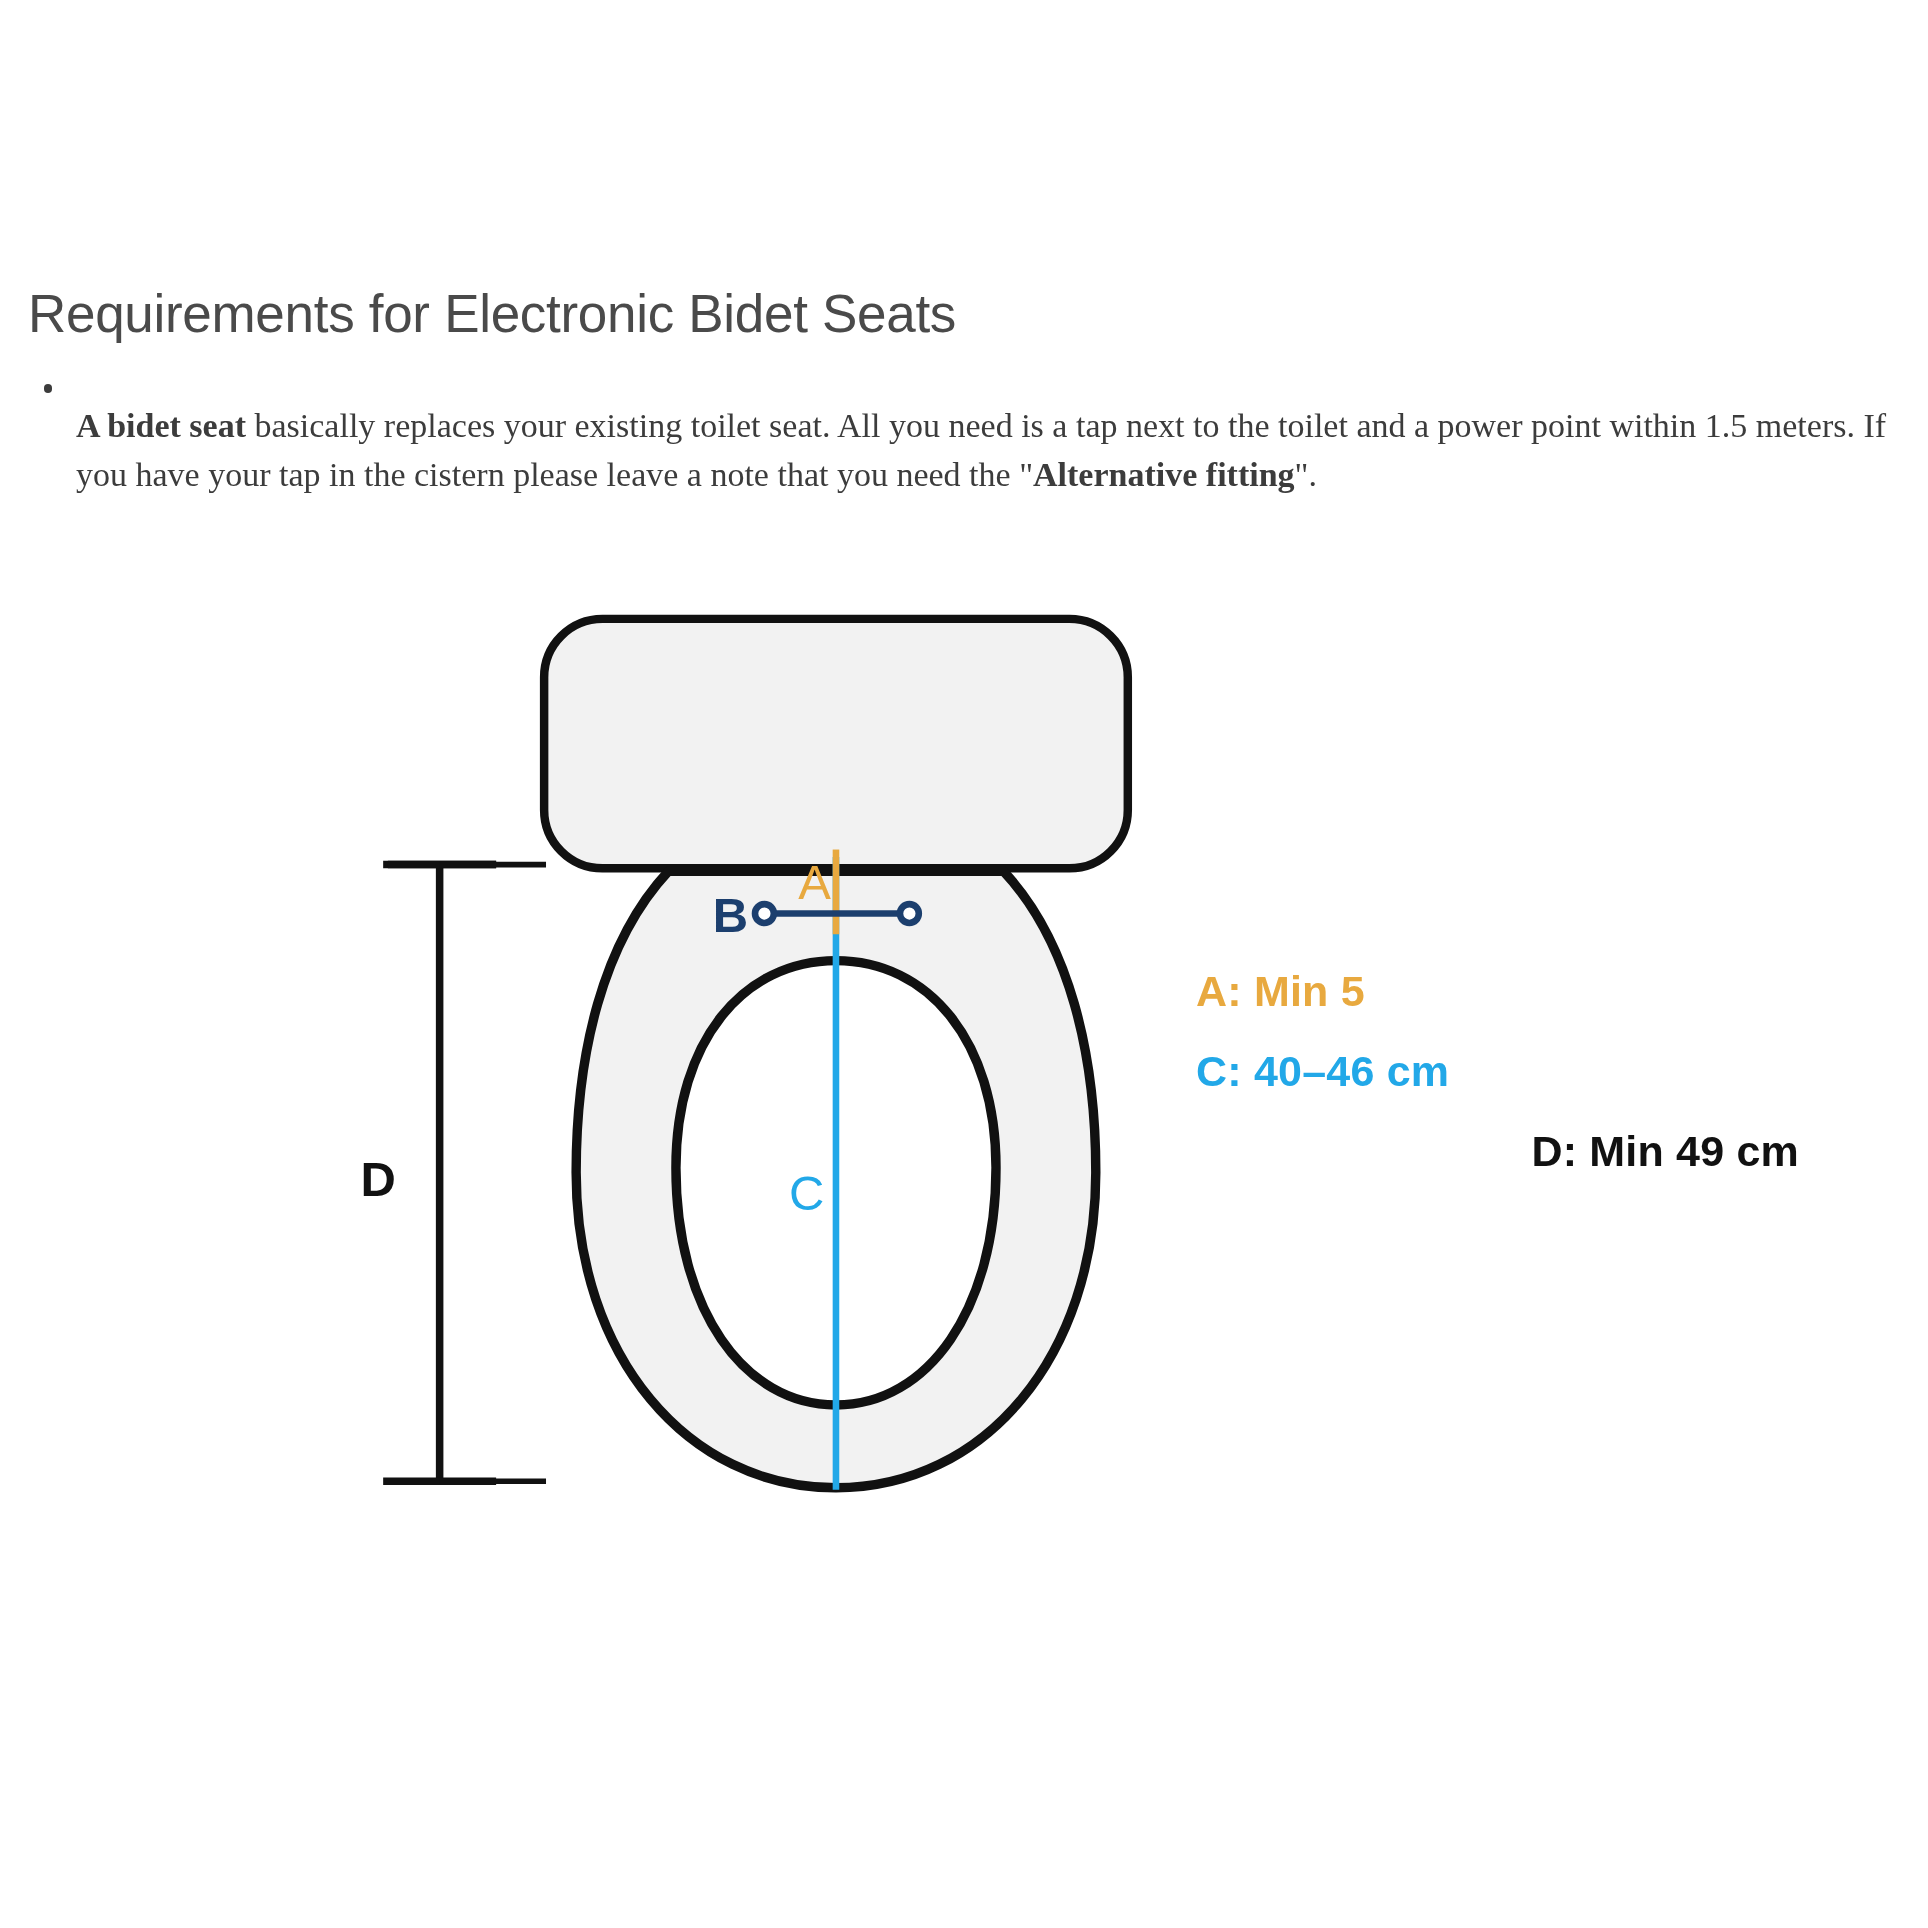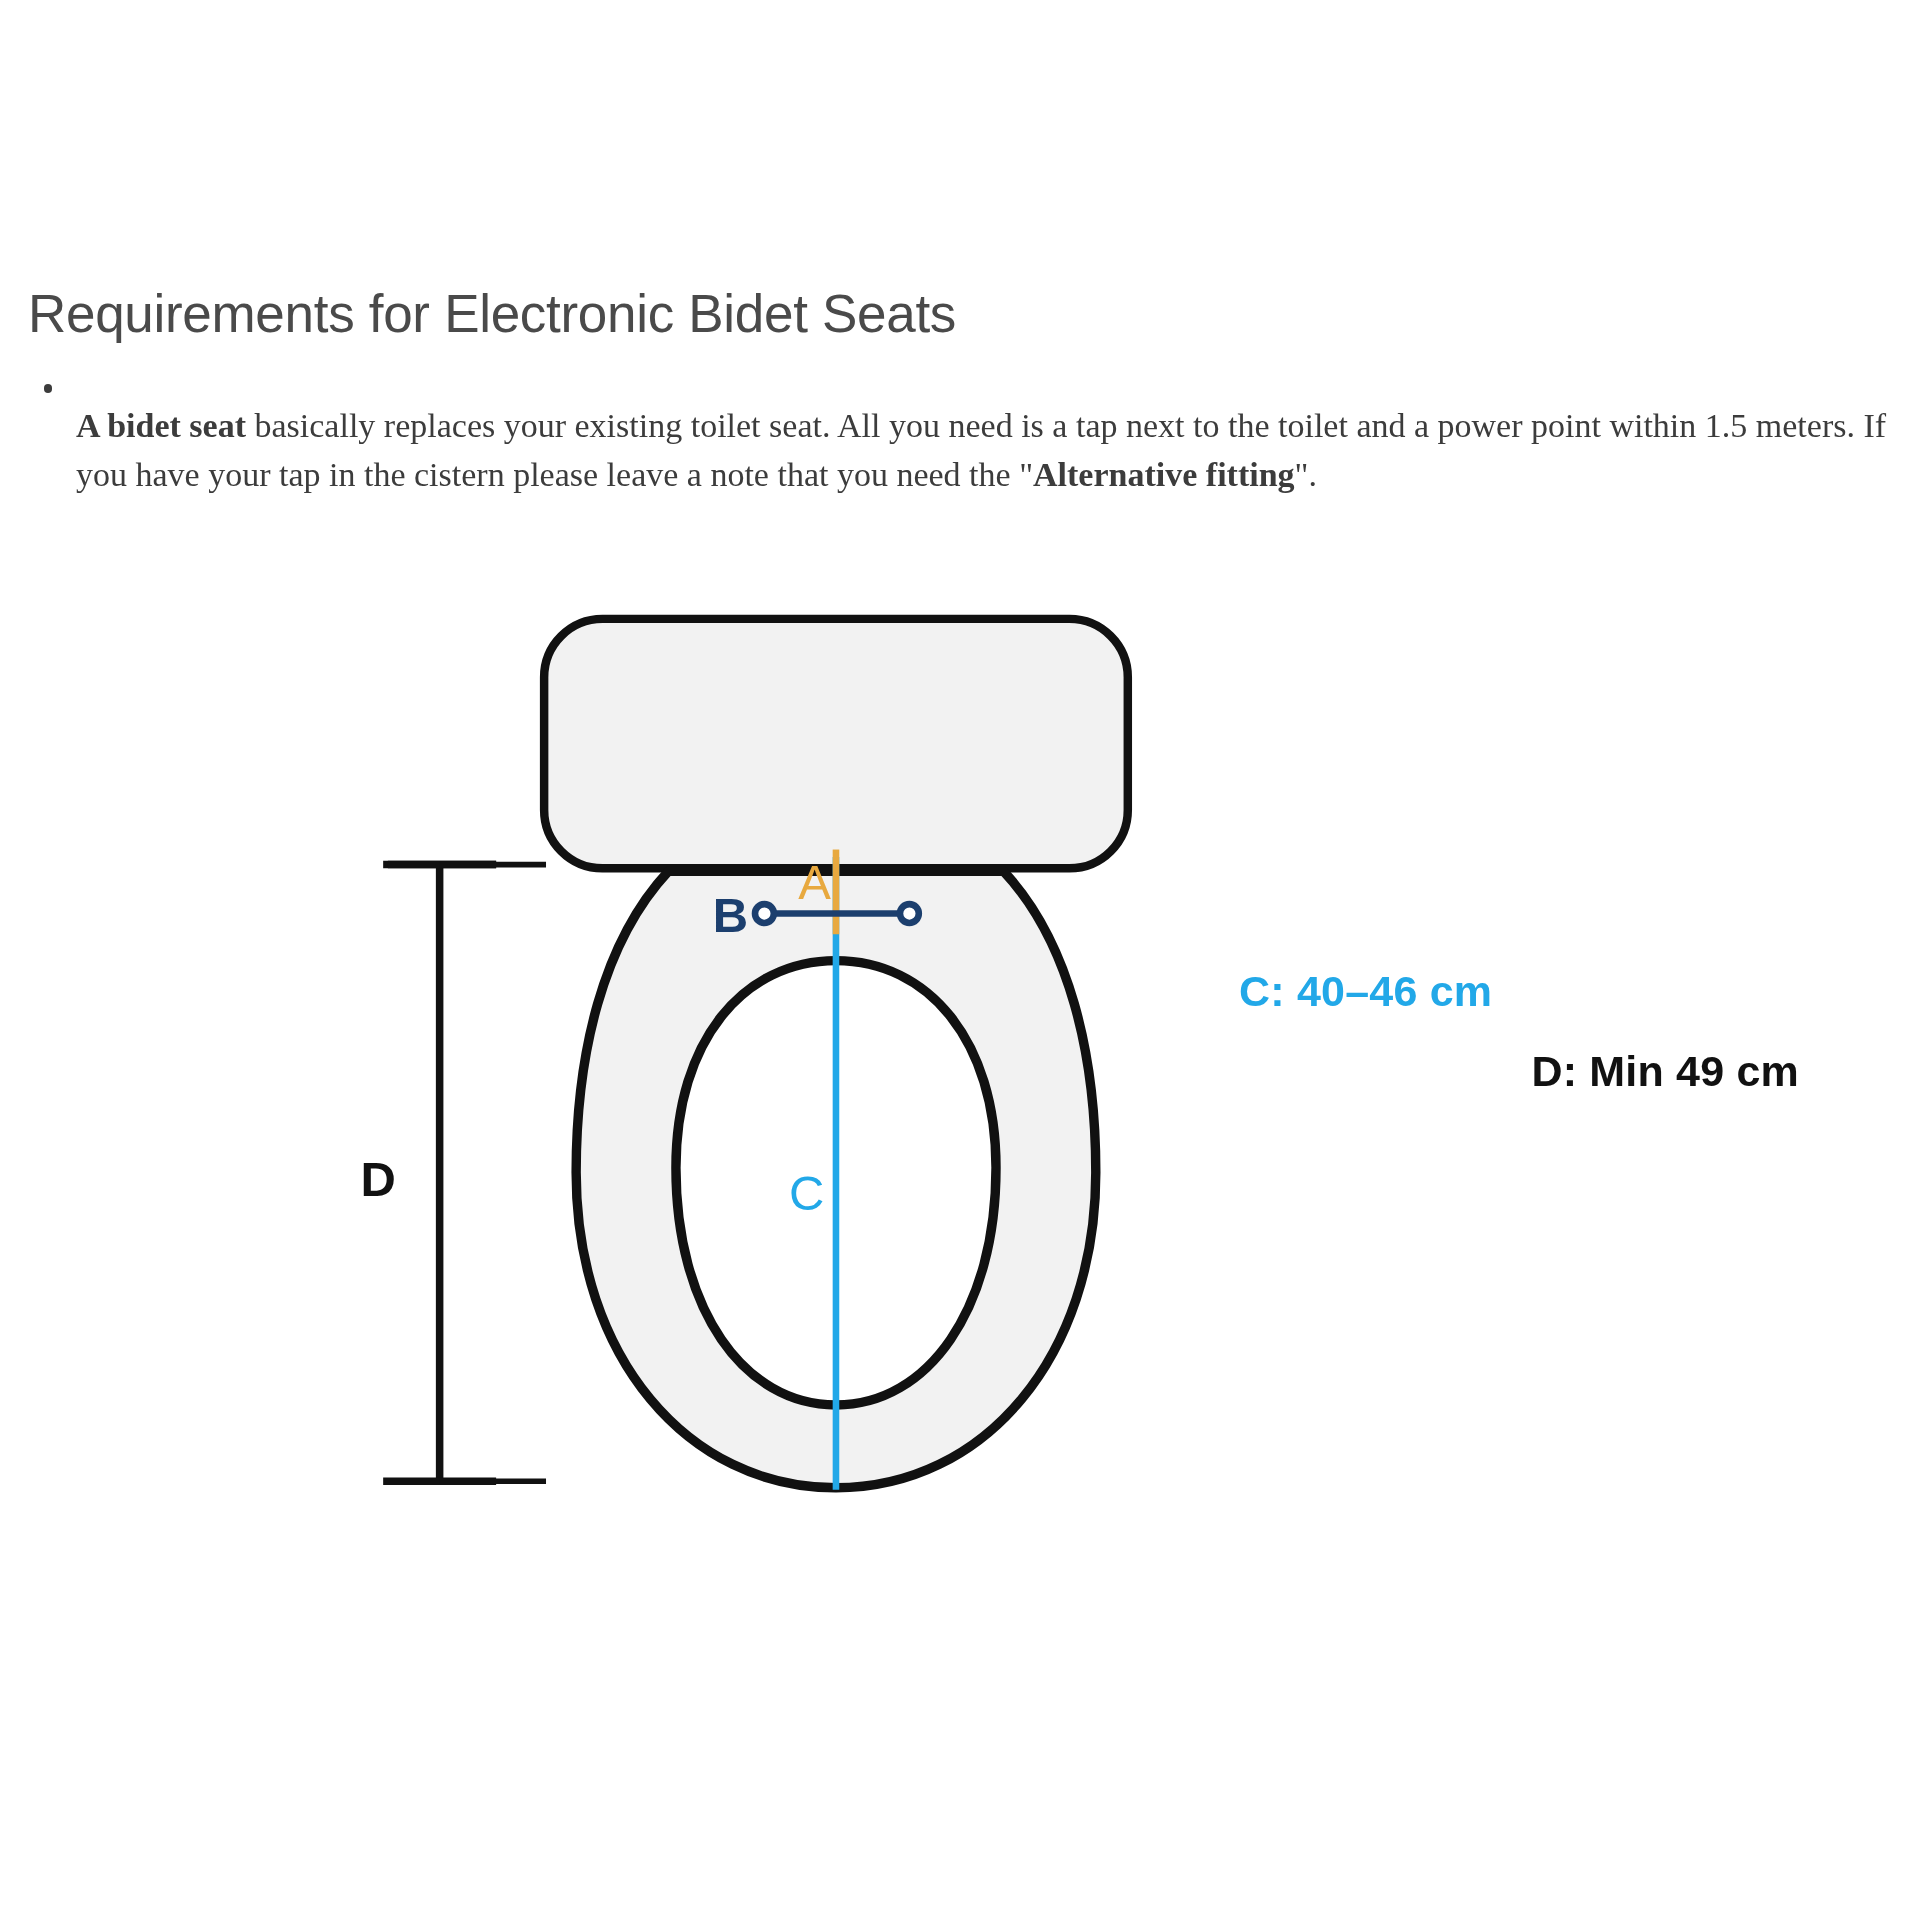--- a/index.html
+++ b/index.html
@@ -80,21 +80,21 @@
   .legend-row {
     font-size: 43px;
     font-weight: 700;
     line-height: 80px;
     letter-spacing: 0.2px;
     white-space: nowrap;
     font-family: "Liberation Sans", sans-serif;
   }
   .legend-a { color: #e8a93f; }
   .legend-b { color: #1c3f6e; }
-  .legend-c { color: #22a8e8; margin-left: 43px; }
+  .legend-c { color: #22a8e8; }
   .legend-d { color: #111111; text-align: right; }
 </style>
 </head>
 <body>
 
 <div class="page">
 
   <h1 class="title">Requirements for Electronic Bidet Seats</h1>
 
   <div class="bullet-block">
@@ -138,18 +138,19 @@
       <line x1="467" y1="973" x2="580" y2="973" stroke="#111111" stroke-width="6"></line>
 
       <text x="848" y="355" fill="#e8a93f" font-family="Liberation Sans, sans-serif" font-size="52" font-weight="400">A</text>
       <text x="757" y="390" fill="#1c3f6e" font-family="Liberation Sans, sans-serif" font-size="52" font-weight="700">B</text>
       <text x="838" y="685" fill="#22a8e8" font-family="Liberation Sans, sans-serif" font-size="52" font-weight="400">C</text>
       <text x="383" y="670" fill="#111111" font-family="Liberation Sans, sans-serif" font-size="52" font-weight="700">D</text>
     </svg>
   </div>
 
   <div class="legend">
+    <div class="legend-row legend-a">A: Min 5</div>
     <div class="legend-row legend-c">C: 40–46 cm</div>
     <div class="legend-row legend-d">D: Min 49 cm</div>
   </div>
 
 </div>
 
 
 </body></html>

